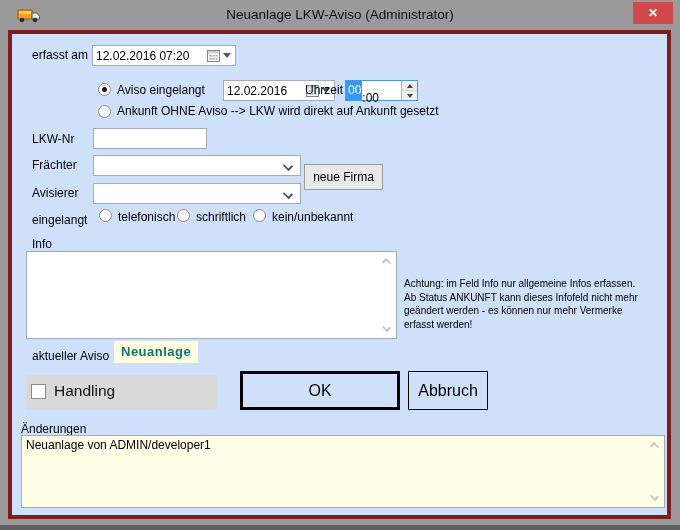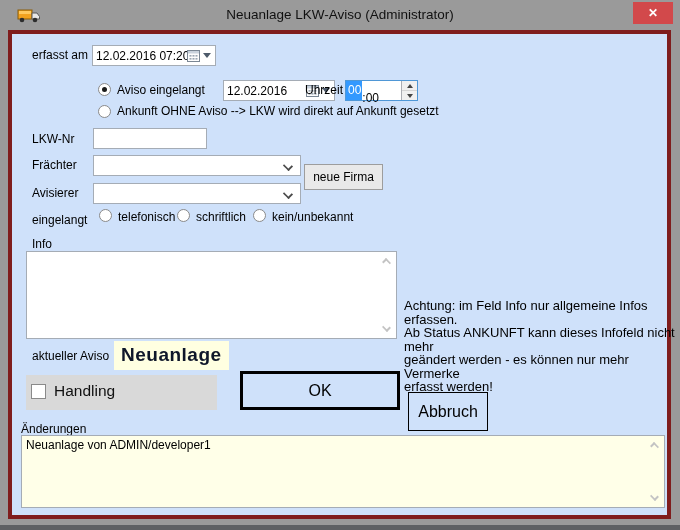--- a/index.html
+++ b/index.html
@@ -80,42 +80,41 @@
   .textarea {
     position:absolute; background:#fff; border:1px solid #a5acb5;
     font-size:12px; padding:2px 18px 2px 4px; color:#000;
   }
   .scroll-chev-up, .scroll-chev-down {
     position:absolute; right:6px; width:7px; height:7px;
   }
   .scroll-chev-up { top:7px; border-left:2px solid #c3c3c3; border-top:2px solid #c3c3c3; transform:rotate(45deg) scale(1,0.8); }
   .scroll-chev-down { bottom:7px; border-right:2px solid #c3c3c3; border-bottom:2px solid #c3c3c3; transform:rotate(45deg) scale(1,0.8); }
   .warning {
-    position:absolute; font-size:13px; line-height:13.5px; color:#000;
+    position:absolute; font-size:10px; line-height:13.5px; color:#000;
     white-space:pre-line;
-    margin-top:22px;
   }
   .status-box {
-    position:absolute; background:#ffffe1; color:#0f172a;
-    font-size:19px; font-weight:bold; padding:3px 7px 4px 7px;
+    position:absolute; background:#ffffe1; color:#0f766e;
+    font-size:13px; font-weight:bold; padding:3px 7px 4px 7px;
     letter-spacing:0.5px;
   }
   .handling-panel { position:absolute; background:#d9d9d9; }
   .checkbox {
     position:absolute; width:15px; height:15px; background:#fff;
     border:1px solid #8a8a8a;
   }
   .handling-label { position:absolute; font-size:15.5px; color:#111; }
   .btn {
     position:absolute; background:transparent; color:#000; font-size:16px;
     display:flex; align-items:center; justify-content:center; cursor:pointer;
     font-family:"Liberation Sans", sans-serif;
   }
   .btn-ok { border:3px solid #000; }
-  .btn-cancel { border:1px solid #000;margin-top:21px; }
+  .btn-cancel { border:1px solid #000; }
   .btn-gray {
     position:absolute; background:#e9e9e9; border:1px solid #9d9d9d;
     font-size:12px; display:flex; align-items:center; justify-content:center;
     cursor:pointer;
   }
 </style>
 </head>
 <body>
 
 <div class="window">
@@ -128,21 +127,21 @@
       <circle cx="6" cy="13" r="2.3" fill="#2d2d2d"></circle>
       <circle cx="19" cy="13" r="2.3" fill="#2d2d2d"></circle>
     </svg>
     <div class="title-text">Neuanlage LKW-Aviso (Administrator)</div>
     <div class="close-btn">✕</div>
   </div>
 
   <div class="content">
 
     <div class="lbl" style="left:20px; top:14px;">erfasst am</div>
-    <div class="field" style="left:80px; top:11px; width:124px; height:21px;">
+    <div class="field" style="left:80px; top:11px; width:144px; height:21px;">
       <span class="val">12.02.2016 07:20</span>
       <svg class="cal-icon" viewBox="0 0 13 12">
         <rect x="0.5" y="0.5" width="12" height="11" fill="#fdfdfd" stroke="#7b8794"></rect>
         <rect x="1" y="1" width="11" height="2.5" fill="#c9d2dc"></rect>
         <g fill="#9aa5b1">
           <rect x="2.5" y="5" width="2" height="1.6"></rect>
             <rect x="5.5" y="5" width="2" height="1.6"></rect>
             <rect x="8.5" y="5" width="2" height="1.6"></rect>
           <rect x="2.5" y="8" width="2" height="1.6"></rect>
             <rect x="5.5" y="8" width="2" height="1.6"></rect>

